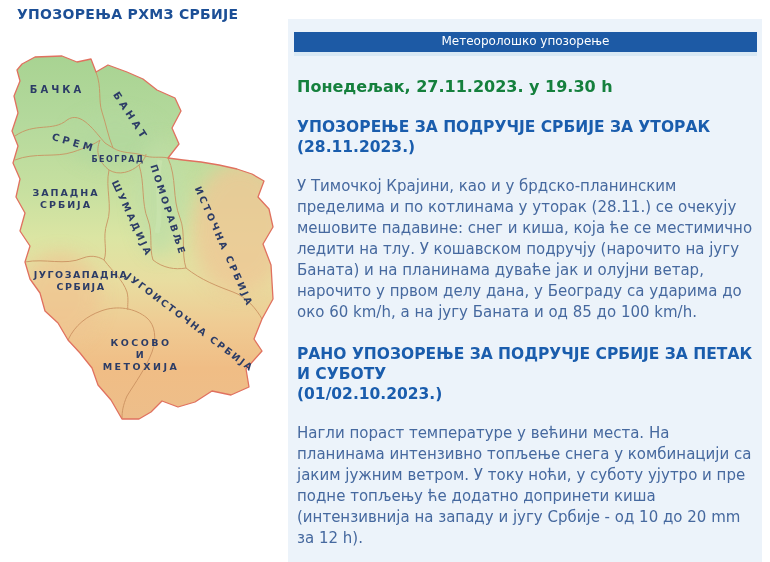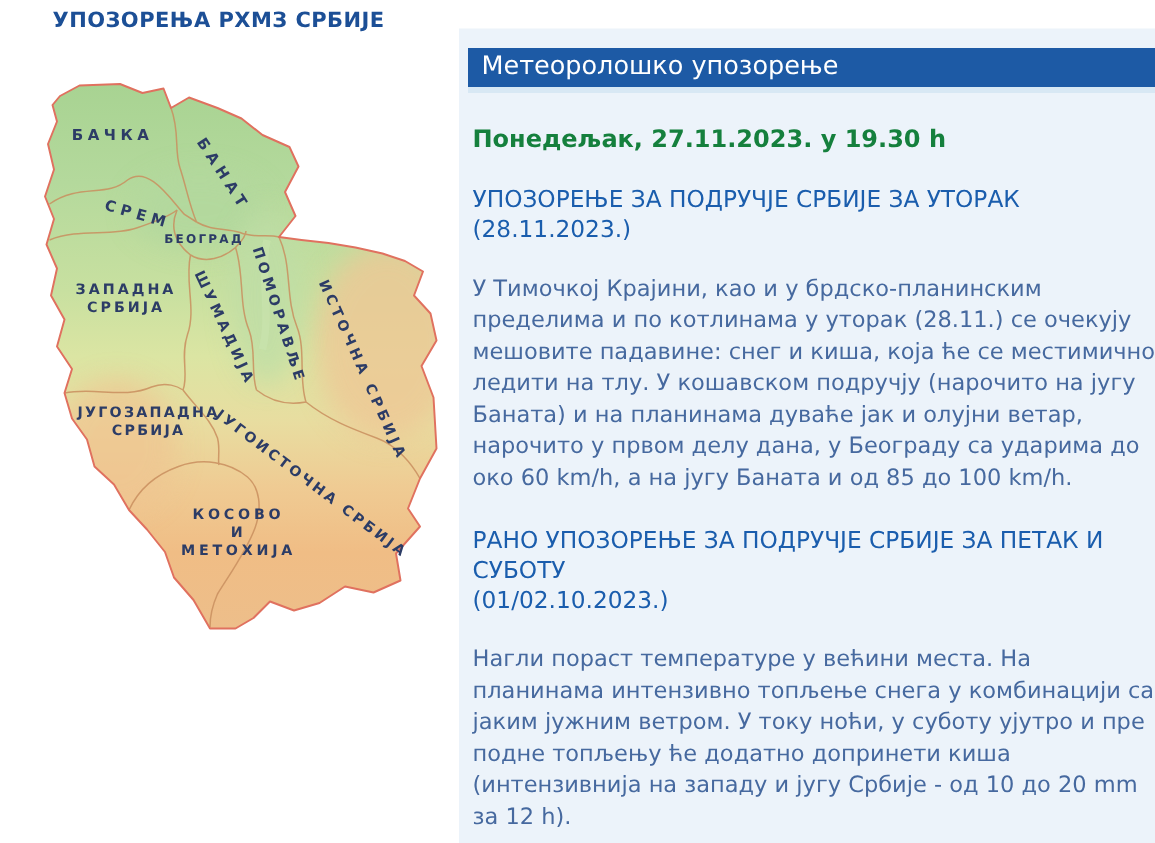--- a/index.html
+++ b/index.html
@@ -3,48 +3,49 @@
 <meta charset="utf-8">
 <style>
   * { margin:0; padding:0; box-sizing:border-box; }
   html,body { width:770px; height:562px; }
   body {
     background:#ffffff;
     font-family:"DejaVu Sans","Liberation Sans",sans-serif;
     overflow:hidden;
     position:relative;
   }
-  .page { position:absolute; left:18px; top:0; width:714px; height:562px;padding-left:18px; }
+  .page { position:absolute; left:0; top:0; width:714px; height:562px;padding-left:18px; }
 
   .page-title {
     position:absolute; left:17px; top:6px;
     font-size:14px; font-weight:bold; color:#1c4f96; letter-spacing:.3px;
   }
 
   .map-wrap { position:absolute; left:5px; top:48px; width:285px; height:485px; }
   .map-wrap svg { display:block; width:285px; height:485px; }
   .map-label {
     font-family:"DejaVu Sans","Liberation Sans",sans-serif;
     font-weight:bold; fill:#2c3c66;
   }
 
   .panel {
     position:absolute; left:288px; top:19px; width:474px; height:543px;
     background:#ecf3fa;
   }
   .panel-bar {
     margin:13px 5px 0 6px;
     background:#1d5aa5; color:#ffffff;
-    font-size:17px; padding:2px 9px 4px;
+    font-size:12px; padding:2px 9px 4px;
     border-bottom:4px solid #d8e8f4;
+    text-align:center;
   }
   .panel-content { padding:11px 9px 0 9px; }
   .date-line { font-size:16px; font-weight:bold; color:#15803d; margin-top:10px; }
   .w-title {
-    font-size:15.5px; font-weight:normal; color:#1a5dad;
+    font-size:15.5px; font-weight:bold; color:#1a5dad;
     line-height:1.27; max-width:457px;
   }
   .w-title-block { margin-top:22px; }
   .w-body {
     font-size:15px; color:#46699f; line-height:1.4;
     max-width:457px; margin-top:19px;
   }
 </style>
 </head>
 <body>

